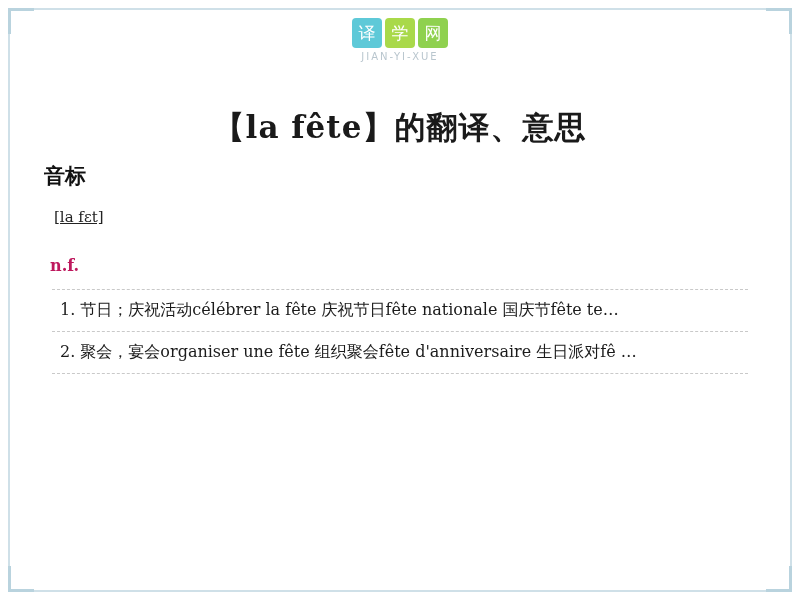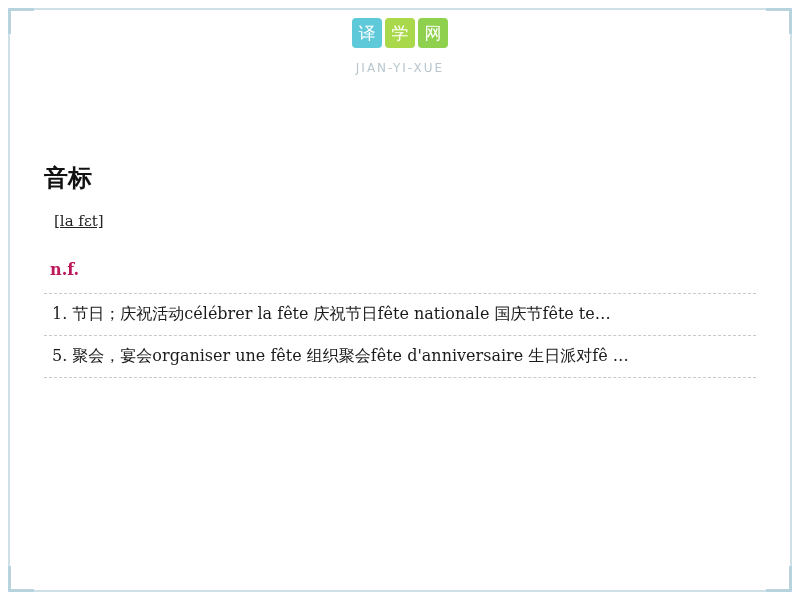--- a/index.html
+++ b/index.html
@@ -66,23 +66,23 @@
     justify-content: center;
     color: #ffffff;
     font-family: "DejaVu Sans", sans-serif;
     font-size: 17px;
     line-height: 1;
   }
   .logo-tile.t1 { background: #5ec9d8; }
   .logo-tile.t2 { background: #a9d94a; }
   .logo-tile.t3 { background: #8fd14f; }
   .logo-sub {
-    margin-top: 13px;
+    margin-top: 3px;
     font-family: "DejaVu Sans", sans-serif;
-    font-size: 12px;
+    font-size: 10px;
     letter-spacing: 2px;
     color: #b9c6ce;
   }
 
   
   .title {
     position: absolute;
     left: 0;
     right: 0;
     top: 86px;
@@ -100,40 +100,40 @@
   
   .content {
     position: absolute;
     left: 44px;
     right: 44px;
     top: 162px;
   }
   .section-head {
     font-family: "DejaVu Sans", sans-serif;
     font-weight: bold;
-    font-size: 24px;
+    font-size: 21px;
     color: #111111;
     margin: 0 0 18px 0;
   }
   .phonetic {
     font-family: "DejaVu Serif", serif;
     font-size: 15px;
     color: #222222;
     margin: 0 0 30px 10px;
     text-decoration: underline;
   }
   .pos {
     font-family: "DejaVu Serif", serif;
     font-weight: bold;
     font-size: 16px;
     color: #be185d;
     margin: 18px 0 14px 6px;
   }
   .sense-list {
-    margin: 0;
+    margin: 8px;
     padding: 0;
     list-style: none;
   }
   .sense {
     font-family: "DejaVu Serif", serif;
     font-size: 16px;
     color: #1b1b1b;
     padding: 10px 4px 10px 8px;
     border-bottom: 1px dashed #c9c9c9;
     white-space: nowrap;
@@ -157,27 +157,30 @@
 
   <div class="logo-wrap">
     <div class="logo-tiles">
       <span class="logo-tile t1">译</span>
       <span class="logo-tile t2">学</span>
       <span class="logo-tile t3">网</span>
     </div>
     <div class="logo-sub">JIAN-YI-XUE</div>
   </div>
 
+  <h1 class="title">
+    <span>【</span><span class="latin">la fête</span><span>】</span><span>的翻译、意思</span>
+  </h1>
 
   <div class="content">
 
     <h2 class="section-head">音标</h2>
     <div class="phonetic">[la fɛt]</div>
 
     <div class="pos">n.f.</div>
 
     <ul class="sense-list">
       <li class="sense">1. 节日；庆祝活动célébrer la fête 庆祝节日fête nationale 国庆节fête te…</li>
-      <li class="sense">5. 聚会，宴会organiser une fête 组织聚会fête d'anniversaire 生日派对fê …</li>
+      <li class="sense">2. 聚会，宴会organiser une fête 组织聚会fête d'anniversaire 生日派对fê …</li>
     </ul>
 
   </div>
 </div>
 
 </body></html>

